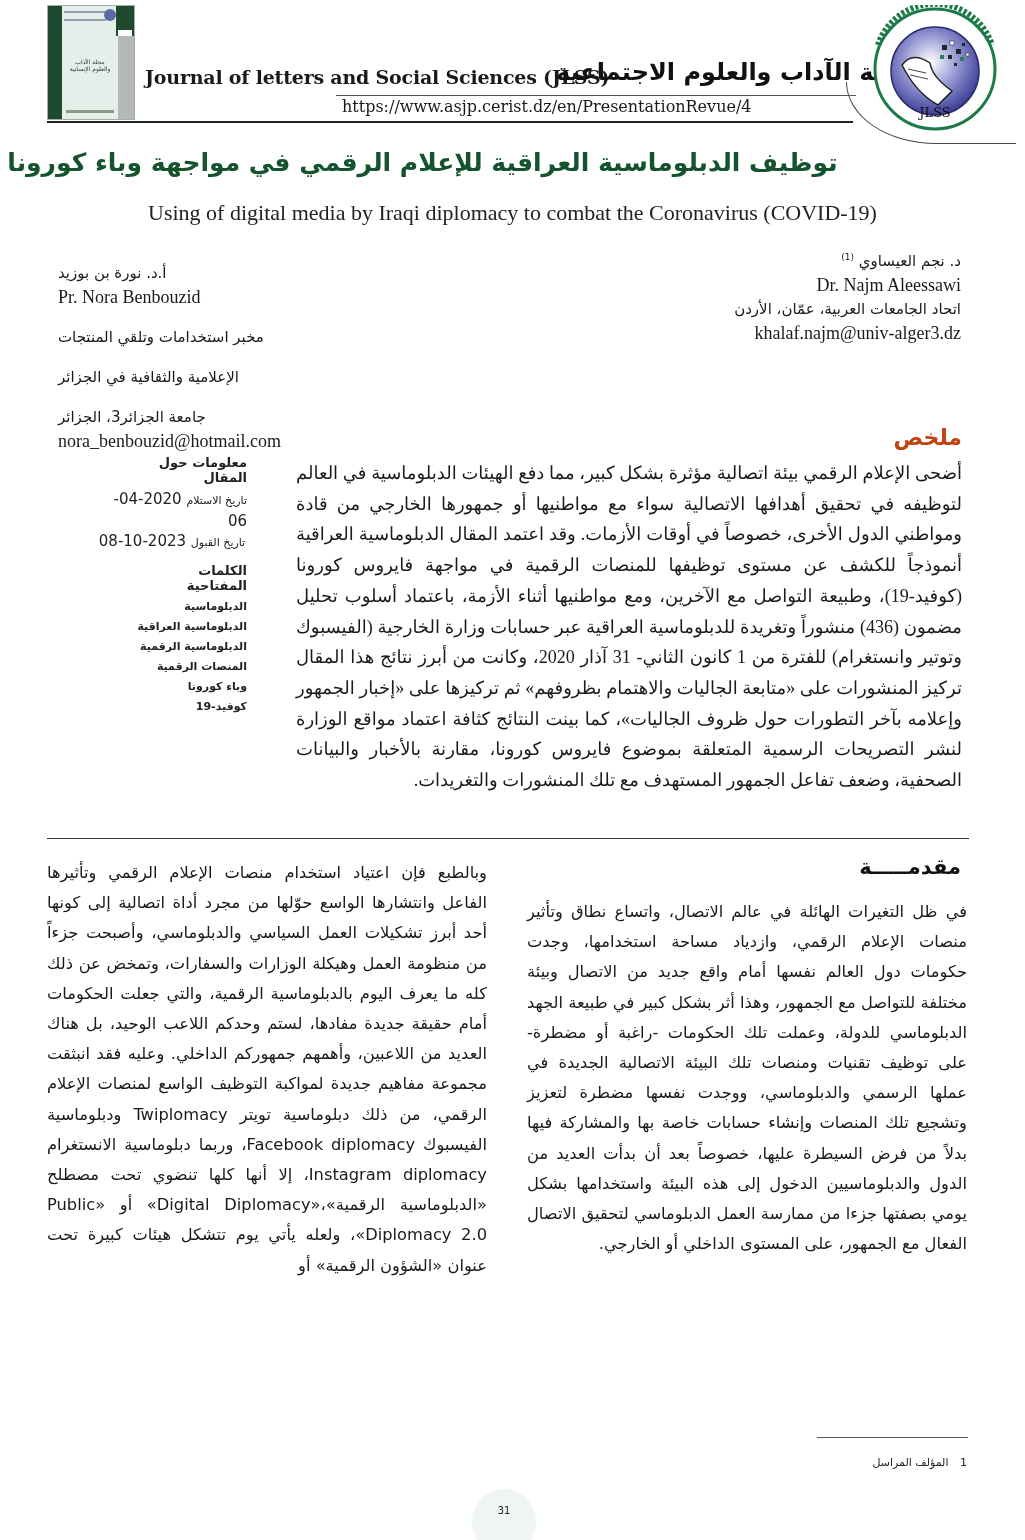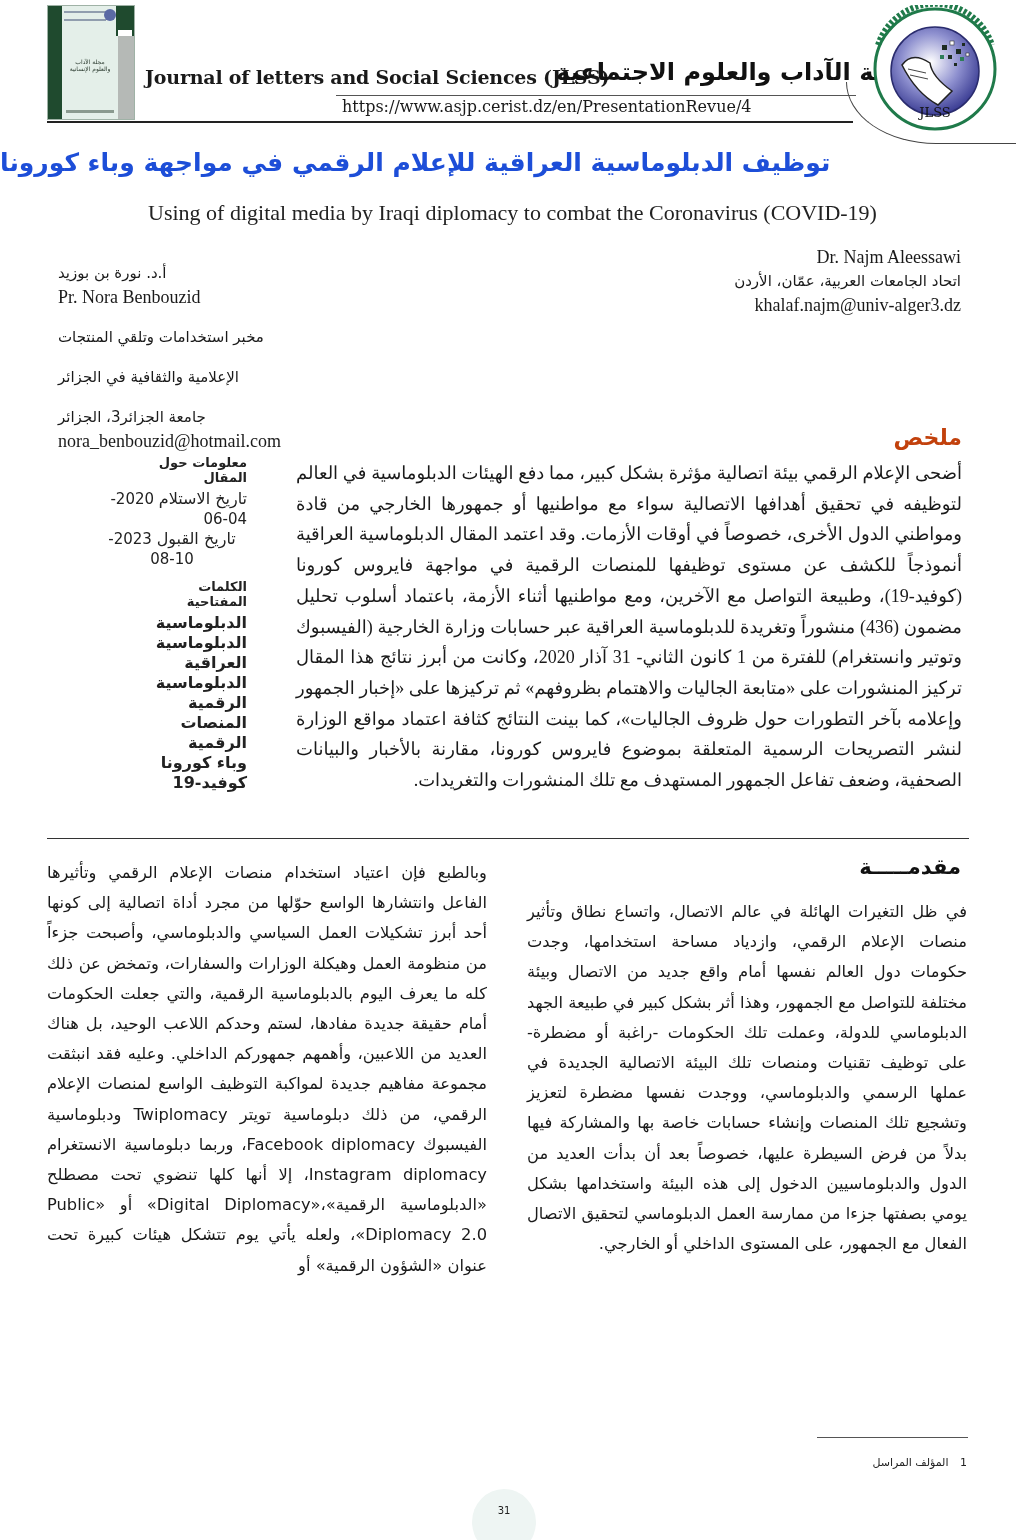--- a/index.html
+++ b/index.html
@@ -41,44 +41,44 @@
     border-bottom: 1.5px solid #444; border-left: 1.5px solid #444;
     border-bottom-left-radius: 90px 62px; border-top: none;
   }
 
   .logo {
     position: absolute; left: 860px; top: 5px; width: 150px; height: 130px;
   }
 
   
   .title-ar {
-    position: absolute; left: 0; width: 845px; top: 148px; text-align: left;
-    font-family: "DejaVu Sans", sans-serif; font-weight: bold; font-size: 25px; direction: rtl; color: #1d4ed8;
+    position: absolute; left: 0; width: 845px; top: 148px; text-align: center;
+    font-family: "DejaVu Sans", sans-serif; font-weight: bold; font-size: 25px; direction: rtl; color: #14532d;
   }
   .title-en {
     position: absolute; left: 0; width: 1025px; top: 200px; text-align: center;
     font-family: "Liberation Serif", serif; font-size: 22px; color: #222;
   }
 
   
   .author { position: absolute; font-family: "Liberation Serif", serif; font-size: 18px; line-height: 24px; color: #1a1a1a; }
   .author .ar { font-family: "DejaVu Sans", sans-serif; font-size: 15px; direction: rtl; }
   .author-left { left: 58px; top: 245px; text-align: left; }
   .author-left .ar { text-align: left; direction: rtl; unicode-bidi: plaintext; margin-top: 16px; }
   .author-right { right: 64px; top: 245px; text-align: right; }
   .author-right .ar { direction: rtl; }
   .sup { font-size: 9px; vertical-align: super; }
 
   
   .info { position: absolute; left: 47px; top: 455px; width: 200px; direction: rtl; text-align: left;
     font-family: "DejaVu Sans", sans-serif; }
   .info h4 { font-size: 13px; font-weight: bold; margin-bottom: 4px; color: #222; direction: rtl; text-align: right; width: 130px; }
   .info .date { font-size: 15px; line-height: 20px; color: #222; }
-  .info .date-label { font-size: 16px; }
-  .info .kw { font-size: 16px; font-weight: bold; line-height: 20px; color: #222; direction: rtl; text-align: right; width: 110px; }
+  .info .date-label { font-size: 11px; }
+  .info .kw { font-size: 11px; font-weight: bold; line-height: 20px; color: #222; direction: rtl; text-align: right; width: 110px; }
 
   
   .abs-heading { position: absolute; right: 63px; top: 425px; font-family: "DejaVu Sans", sans-serif;
     font-weight: bold; font-size: 22px; direction: rtl; color: #c2410c; }
   .abstract {
     position: absolute; left: 296px; width: 666px; top: 458px; direction: rtl; text-align: justify;
     text-align-last: right; font-family: Liberation Serif, serif; font-size: 18px; line-height: 30.7px; color: #1a1a1a;
   }
   .divider { position: absolute; left: 47px; top: 838px; width: 922px; height: 1.2px; background: #333; }
 
@@ -145,20 +145,24 @@
     <rect x="106" y="48" width="3" height="3" fill="#fff" stroke="#333" stroke-width=".6"></rect>
   </g>
   <text x="75" y="112" text-anchor="middle" font-family="DejaVu Serif, serif" font-size="13" fill="#111">JLSS</text>
   <path d="M18 40 A60 60 0 0 1 132 40" fill="none" stroke="#1f7a4a" stroke-width="6" stroke-dasharray="3 2"></path>
 </svg>
 
 <div class="title-ar">توظيف الدبلوماسية العراقية للإعلام الرقمي في مواجهة وباء كورونا</div>
 <div class="title-en">Using of digital media by Iraqi diplomacy to combat the Coronavirus (COVID-19)</div>
 
 <div class="author author-right">
+  <div class="ar">
+    <span>د. نجم العيساوي</span>
+    <span class="sup">(1)</span>
+  </div>
   <div>Dr. Najm Aleessawi</div>
   <div class="ar">اتحاد الجامعات العربية، عمّان، الأردن</div>
   <div>khalaf.najm@univ-alger3.dz</div>
 </div>
 
 <div class="author author-left">
   <div class="ar">أ.د. نورة بن بوزيد</div>
   <div>Pr. Nora Benbouzid</div>
   <div class="ar">مخبر استخدامات وتلقي المنتجات</div>
   <div class="ar">الإعلامية والثقافية في الجزائر</div>

